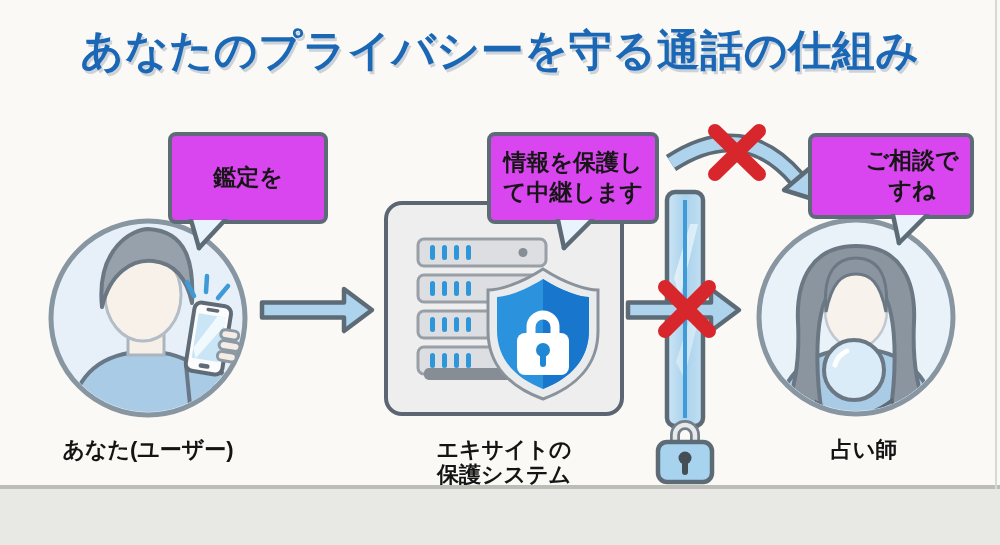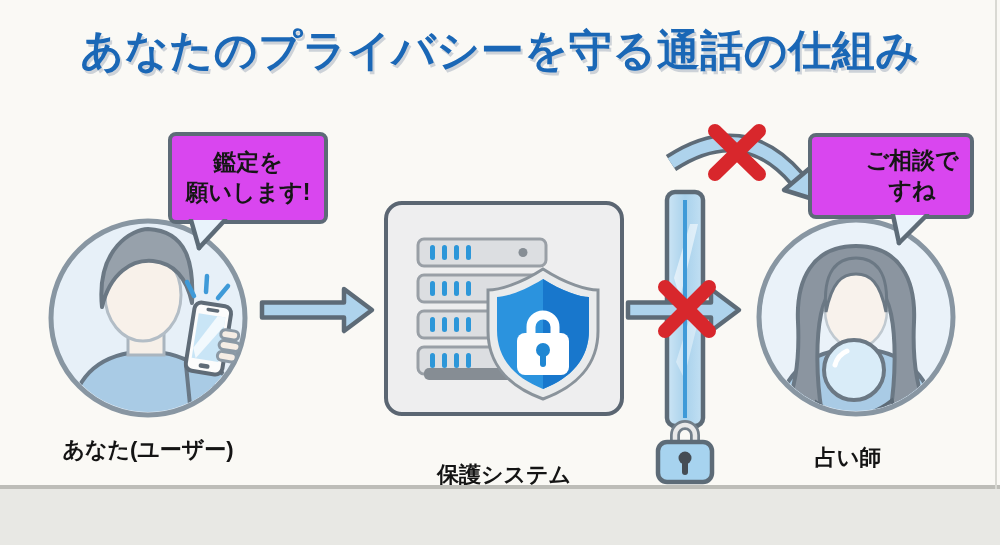--- a/index.html
+++ b/index.html
@@ -74,21 +74,20 @@
     <g stroke="#3f9ad8" stroke-width="4.5" stroke-linecap="round">
       <line x1="152" y1="83" x2="145" y2="69"></line>
       <line x1="164" y1="79" x2="165" y2="63"></line>
       <line x1="176" y1="85" x2="186" y2="73"></line>
     </g>
   </svg>
 
   <div class="bubble" style="left:168px;top:132px;width:160px;height:92px;">
     <div>
       <span>鑑定を</span><br>
-      <span>願いします!</span>
     </div>
     <svg class="tail" style="left:12px;top:83px;" width="48" height="34" viewBox="0 0 48 34">
       <polygon points="7,1 41,1 15,29" fill="#e9f3fb"></polygon>
       <g stroke="#5d6b77" stroke-width="4.5" stroke-linecap="round">
         <line x1="7" y1="1" x2="15" y2="29"></line>
         <line x1="41" y1="1" x2="15" y2="29"></line>
       </g>
     </svg>
   </div>
 
@@ -132,23 +131,36 @@
           </clipPath>
         <path d="M 159 78 C 140 90 122 96 113 96 L 113 129 C 113 158 131 177 159 188 C 187 177 205 158 205 129 L 205 96 C 196 96 178 90 159 78 Z" fill="#1877cc" clip-path="url(#shr)"></path>
         <path d="M 147 136 L 147 126 A 12 12 0 0 1 171 126 L 171 136" fill="none" stroke="#ffffff" stroke-width="9"></path>
         <rect x="133" y="132" width="52" height="42" rx="8" fill="#ffffff"></rect>
         <circle cx="159" cy="149" r="7" fill="#1f87d3"></circle>
         <rect x="156" y="152" width="6" height="14" rx="3" fill="#1f87d3"></rect>
       </g>
     </svg>
   </div>
 
+  <div class="bubble" style="left:487px;top:132px;width:172px;height:92px;">
+    <div>
+      <span>情報を保護し</span><br>
+      <span>て中継します</span>
+    </div>
+    <svg class="tail" style="left:58px;top:83px;" width="48" height="34" viewBox="0 0 48 34">
+      <polygon points="9,1 43,1 15,29" fill="#e9f3fb"></polygon>
+      <g stroke="#5d6b77" stroke-width="4.5" stroke-linecap="round">
+        <line x1="9" y1="1" x2="15" y2="29"></line>
+        <line x1="43" y1="1" x2="15" y2="29"></line>
+      </g>
+    </svg>
+  </div>
 
   <div class="actor-label" style="left:384px;top:437px;width:240px;">
-    <br>
+    <span>エキサイトの</span><br>
     <span>保護システム</span>
   </div>
 
   <svg class="barrier" width="72" height="302" viewBox="0 0 72 302">
     <defs>
       <linearGradient id="glassg" x1="0" y1="0" x2="1" y2="0">
         <stop offset="0" stop-color="#cde5f5"></stop>
           <stop offset="0.5" stop-color="#a9d2ec"></stop>
           <stop offset="1" stop-color="#c3e0f3"></stop>
       </linearGradient>
@@ -211,17 +223,17 @@
     <span>ご相談ですね</span>
     <svg class="tail" style="left:72px;top:77px;" width="48" height="34" viewBox="0 0 48 34">
       <polygon points="9,1 43,1 15,29" fill="#e9f3fb"></polygon>
       <g stroke="#5d6b77" stroke-width="4.5" stroke-linecap="round">
         <line x1="9" y1="1" x2="15" y2="29"></line>
         <line x1="43" y1="1" x2="15" y2="29"></line>
       </g>
     </svg>
   </div>
 
-  <div class="actor-label" style="left:748px;top:437px;width:200px;margin-top:8px;">占い師</div>
+  <div class="actor-label" style="left:764px;top:437px;width:200px;">占い師</div>
 
   <div class="bottom-edge"></div>
   <div class="right-edge"></div>
 </div>
 
 </body></html>

